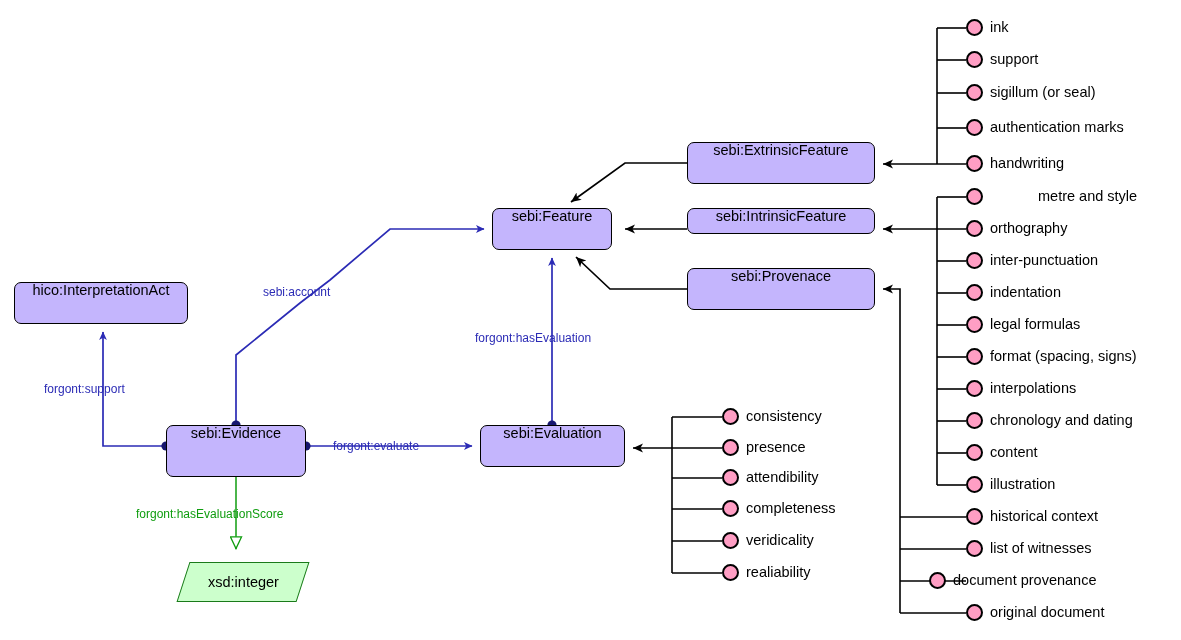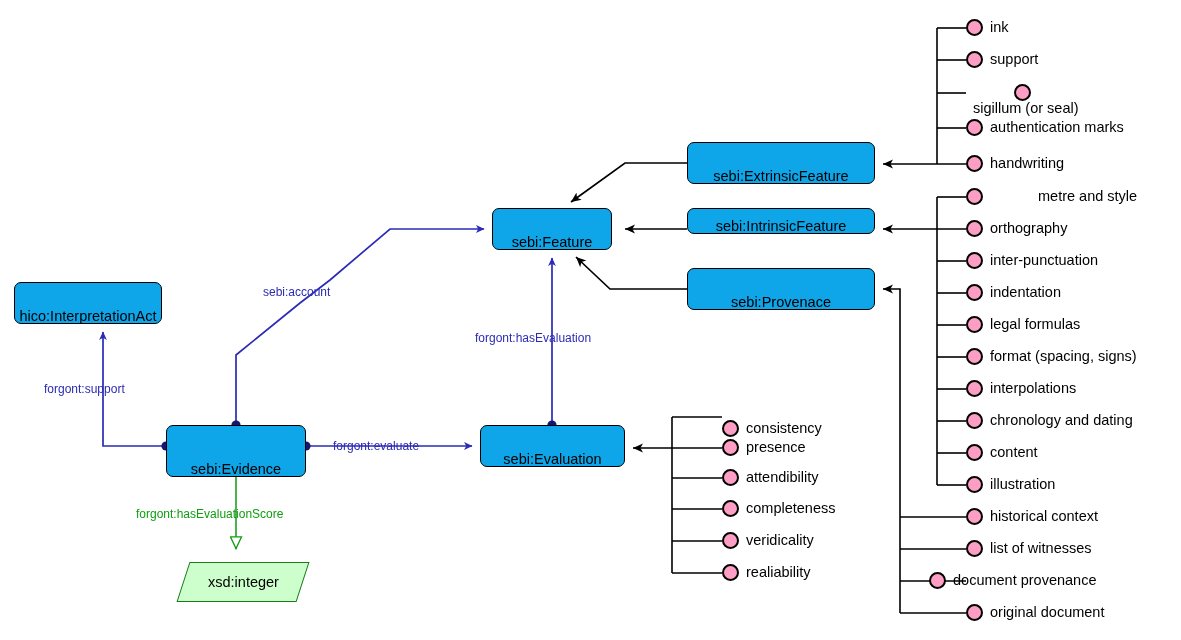--- a/index.html
+++ b/index.html
@@ -21,23 +21,23 @@
     left: 0;
     top: 0;
     width: 1181px;
     height: 640px;
     pointer-events: none;
   }
   .node {
     position: absolute;
     box-sizing: border-box;
     display: flex;
-    align-items: flex-end;
+    align-items: flex-start;
     justify-content: center;
-    background: #0ea5e9;
+    background: #c4b5fd;
     border: 1.6px solid #000000;
     border-radius: 7px;
     color: #000000;
     font-size: 14.5px;
     line-height: 1;
     white-space: nowrap;
   }
   .datatype {
     position: absolute;
     box-sizing: border-box;
@@ -177,21 +177,21 @@
     <g>
       <path d="M900,517 L900,613" fill="none" stroke="#000000" stroke-width="1.6"></path>
       <path d="M900,517 L966,517" fill="none" stroke="#000000" stroke-width="1.6"></path>
       <path d="M900,549 L966,549" fill="none" stroke="#000000" stroke-width="1.6"></path>
       <path d="M900,581 L966,581" fill="none" stroke="#000000" stroke-width="1.6"></path>
       <path d="M900,613 L966,613" fill="none" stroke="#000000" stroke-width="1.6"></path>
       <path d="M900,517 L900,289 L883,289" fill="none" stroke="#000000" stroke-width="1.6" marker-end="url(#arrowBlack)"></path>
     </g>
   </svg>
 
-  <div class="node" style="left:14px; top:282px; width:148px; height:42px;">
+  <div class="node" style="left:14px; top:282px; width:174px; height:42px;">
     <span>hico:InterpretationAct</span>
   </div>
 
   <div class="node" style="left:166px; top:425px; width:140px; height:52px;">
     <span>sebi:Evidence</span>
   </div>
 
   <div class="node" style="left:492px; top:208px; width:120px; height:42px;">
     <span>sebi:Feature</span>
   </div>
@@ -219,21 +219,21 @@
   <div class="edge-label" style="left:44px; top:383px;">forgont:support</div>
 
   <div class="edge-label" style="left:263px; top:286px;">sebi:account</div>
 
   <div class="edge-label" style="left:333px; top:440px;">forgont:evaluate</div>
 
   <div class="edge-label" style="left:475px; top:332px;">forgont:hasEvaluation</div>
 
   <div class="edge-label green" style="left:136px; top:508px;">forgont:hasEvaluationScore</div>
 
-  <div class="leaf" style="left:722px; top:420px;">
+  <div class="leaf" style="left:722px; top:408px;">
     <span class="leaf-dot"></span>
     <span class="leaf-label">consistency</span>
   </div>
   <div class="leaf" style="left:722px; top:439px;">
     <span class="leaf-dot"></span>
     <span class="leaf-label">presence</span>
   </div>
   <div class="leaf" style="left:722px; top:469px;">
     <span class="leaf-dot"></span>
     <span class="leaf-label">attendibility</span>
@@ -252,21 +252,21 @@
   </div>
 
   <div class="leaf" style="left:966px; top:19px;">
     <span class="leaf-dot"></span>
     <span class="leaf-label">ink</span>
   </div>
   <div class="leaf" style="left:966px; top:51px;">
     <span class="leaf-dot"></span>
     <span class="leaf-label">support</span>
   </div>
-  <div class="leaf" style="left:966px; top:84px;flex-direction:column;">
+  <div class="leaf" style="left:966px; top:84px;">
     <span class="leaf-dot"></span>
     <span class="leaf-label">sigillum (or seal)</span>
   </div>
   <div class="leaf" style="left:966px; top:119px;">
     <span class="leaf-dot"></span>
     <span class="leaf-label">authentication marks</span>
   </div>
   <div class="leaf" style="left:966px; top:155px;">
     <span class="leaf-dot"></span>
     <span class="leaf-label">handwriting</span>

